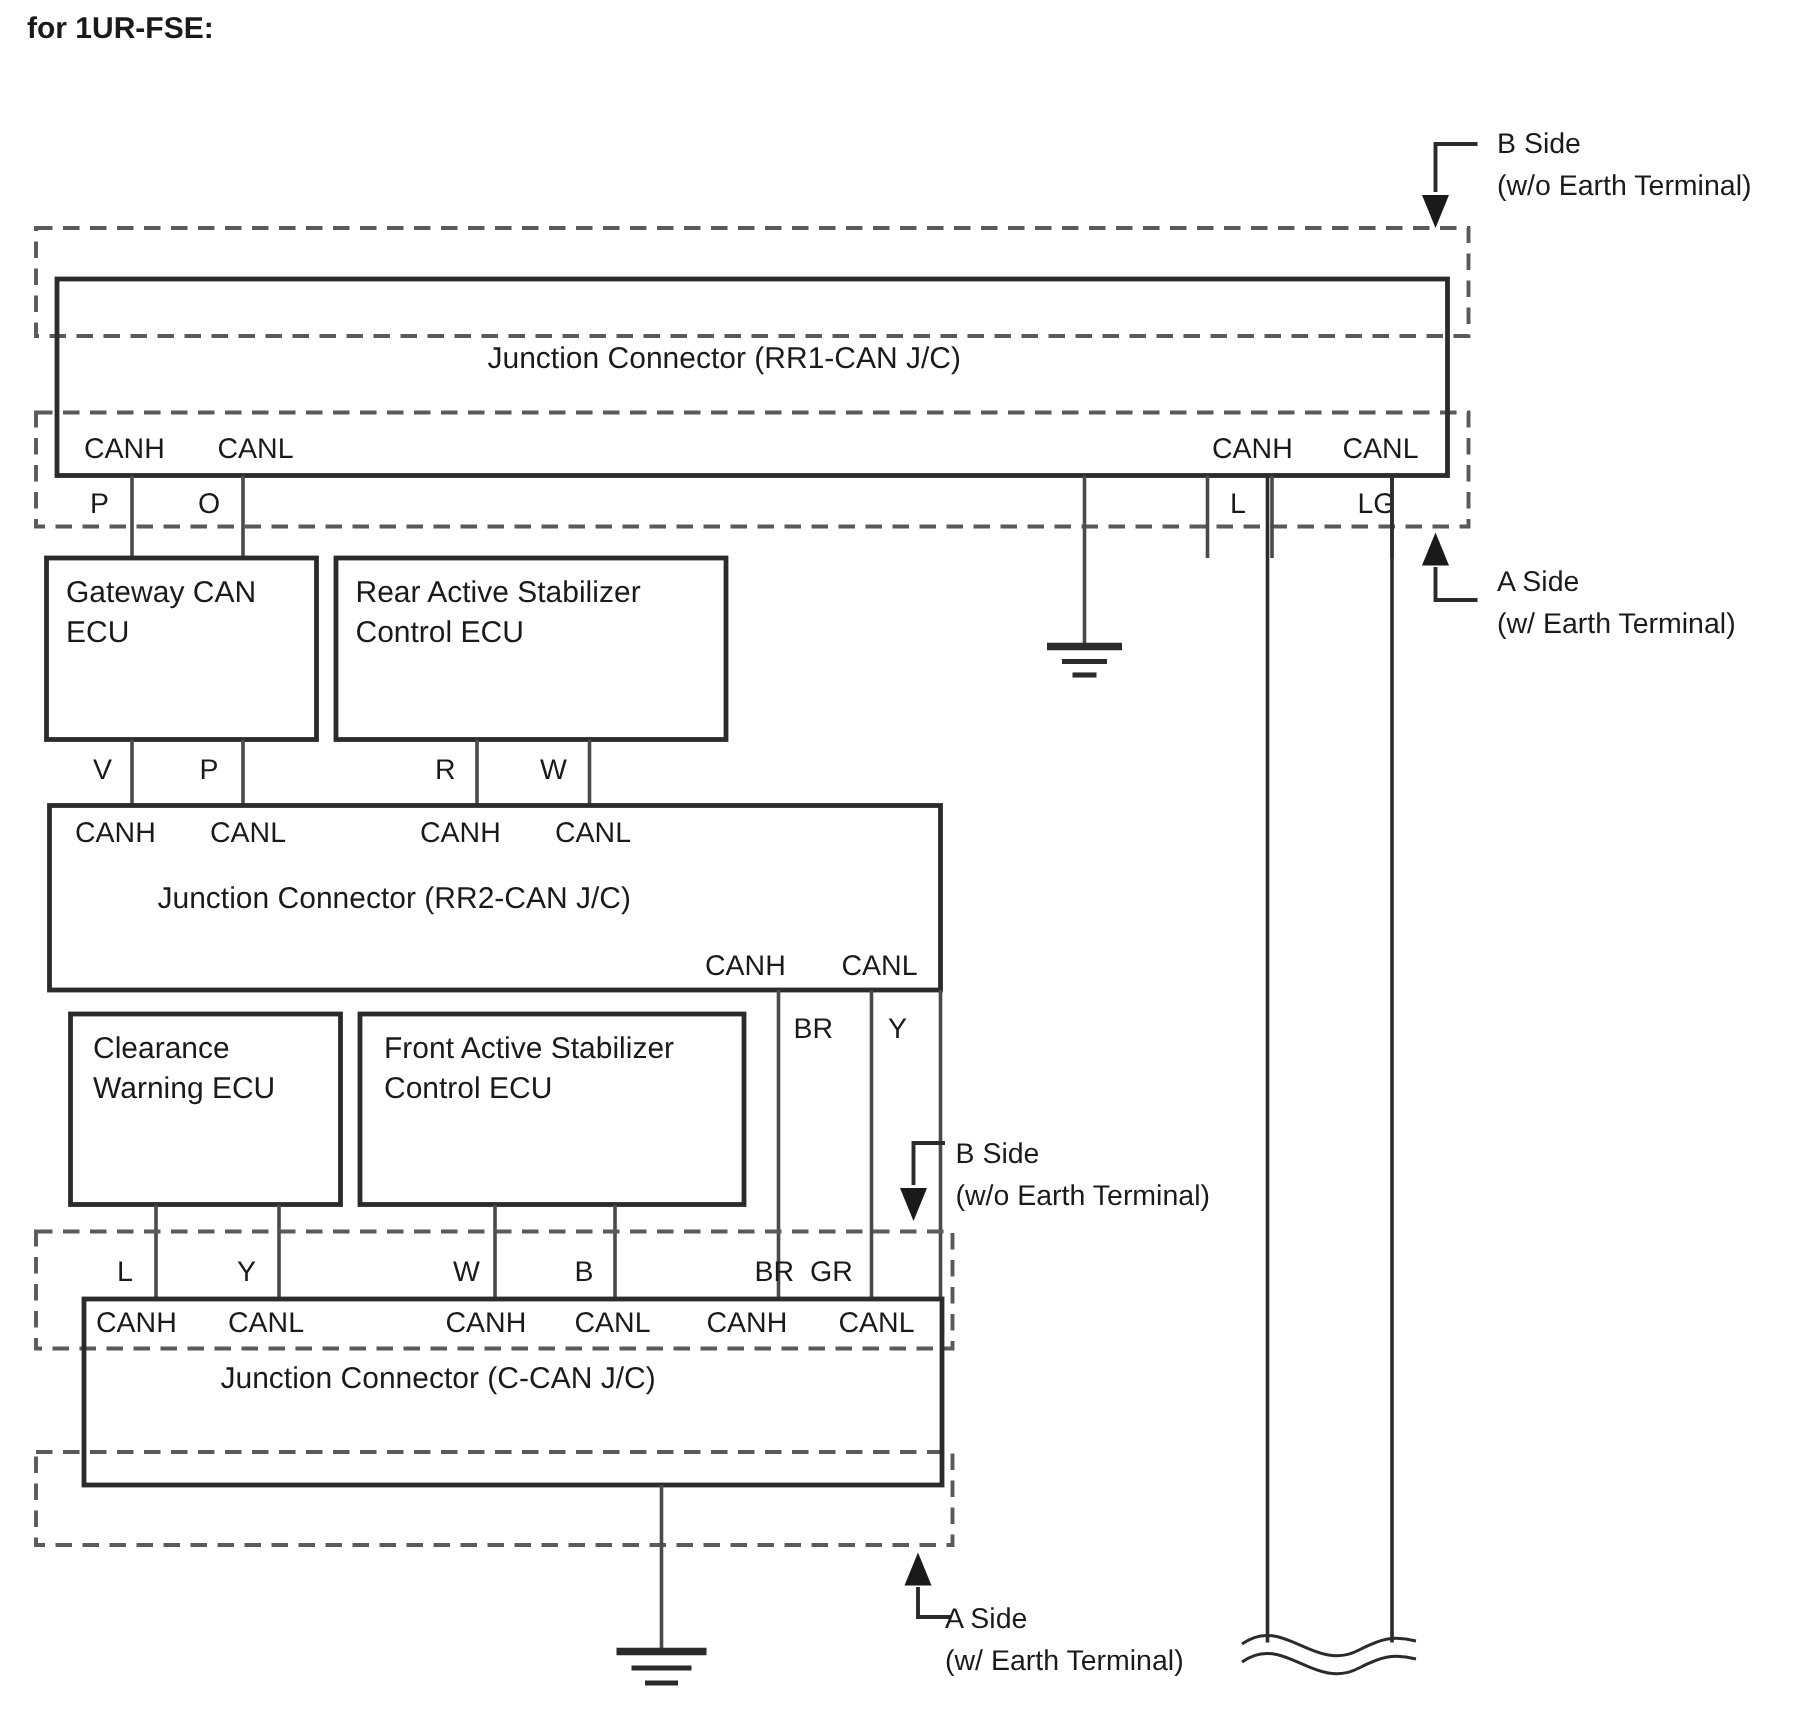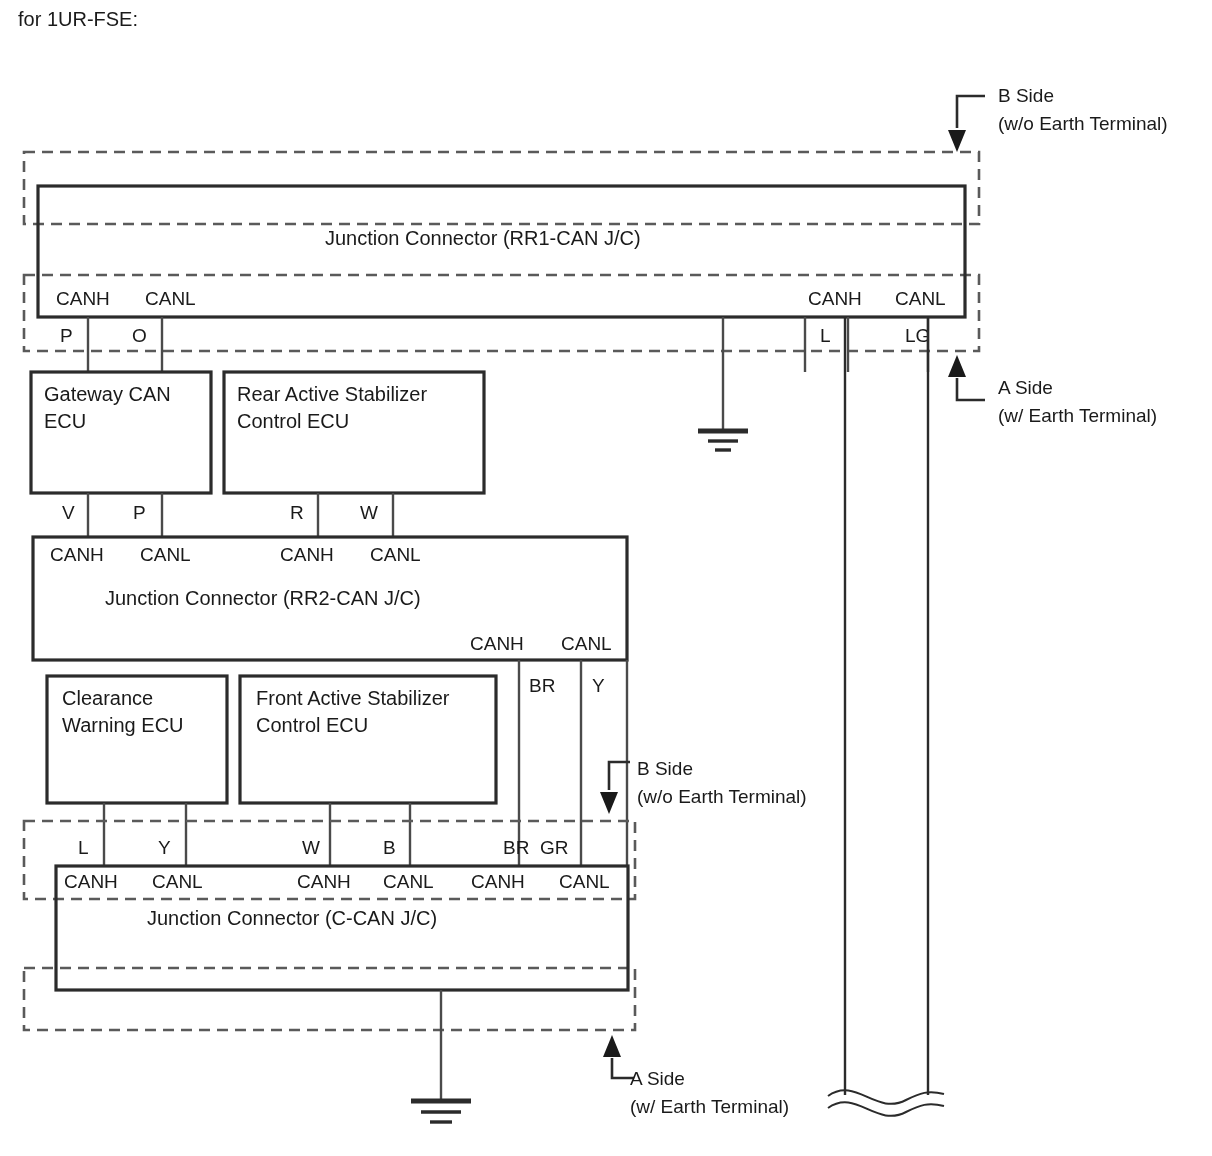--- a/index.html
+++ b/index.html
@@ -17,21 +17,21 @@
   .gnd{stroke:#2b2b2b;stroke-linecap:butt;}
   .brk{fill:none;stroke:#2b2b2b;stroke-width:2;}
   .arrowhd{fill:#1a1a1a;}
 </style>
 </head>
 <body>
 
 <div id="stage">
 
   <div style="position:absolute;left:18px;top:8px;">
-    <span class="t20" style="font-size:20px;">for 1UR-FSE:</span>
+    <span class="t20" style="font-size:20px;font-weight:bold;">for 1UR-FSE:</span>
   </div>
 
   <svg id="svgroot" viewBox="0 0 1212 1156">
 
     <g>
       <path class="lead" d="M985,96 L957,96 L957,128"></path>
       <path class="arrowhd" d="M957,152 l-9,-22 l18,0 z"></path>
       <text class="t19" x="998" y="102">B Side</text>
       <text class="t19" x="998" y="130">(w/o Earth Terminal)</text>
     </g>

